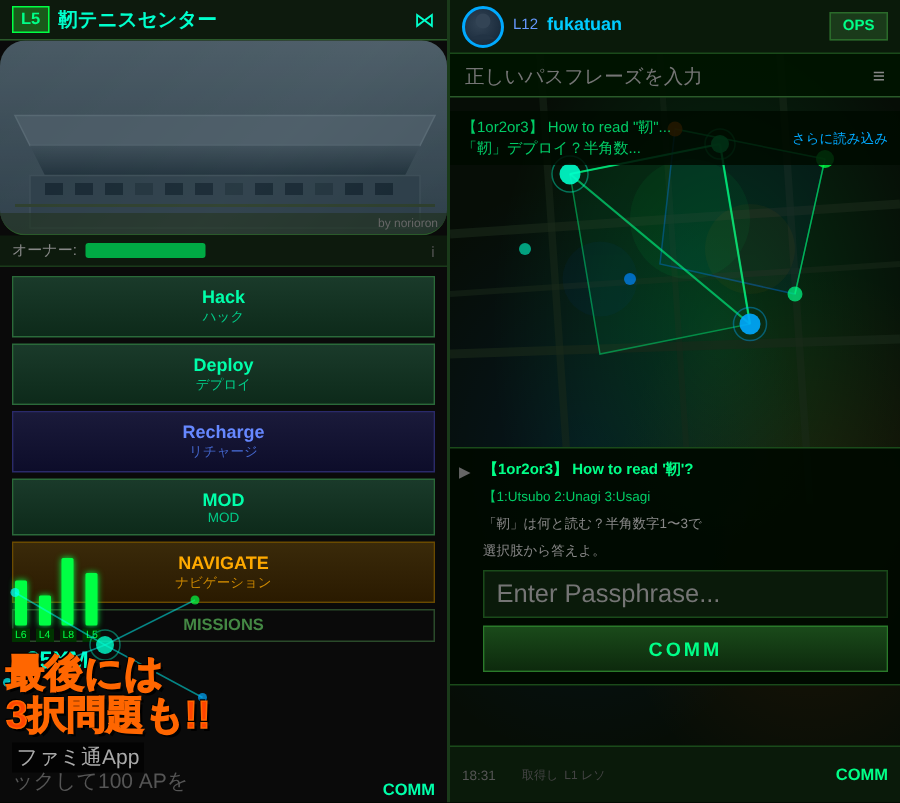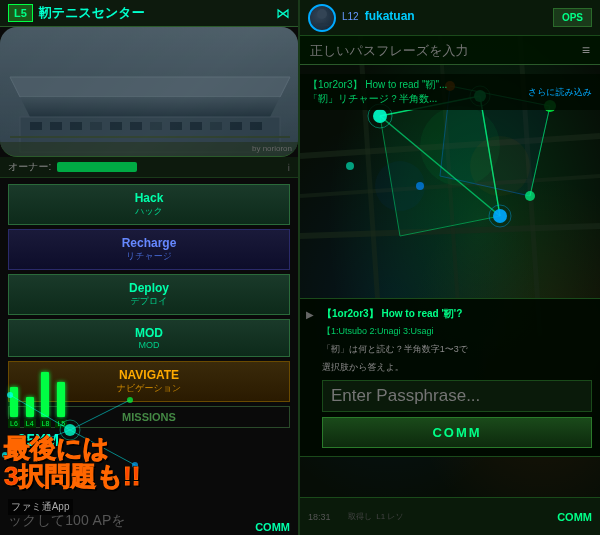--- a/index.html
+++ b/index.html
@@ -180,21 +180,21 @@
       text-shadow: 2px 2px 0 #000, -1px -1px 0 #000;
       line-height: 1.1;
       -webkit-text-stroke: 1px #ff6600;
     }
 
     .fami-app-label {
       position: absolute;
       bottom: 20px;
       left: 8px;
       color: #aaa;
-      font-size: 10px;
+      font-size: 14px;
       background: rgba(0,0,0,0.7);
       padding: 1px 3px;
     }
 
     .hack-text-bottom {
       position: absolute;
       bottom: 5px;
       left: 8px;
       right: 8px;
       color: #555;
@@ -506,27 +506,27 @@
     <span class="owner-label">オーナー:</span>
     <div class="owner-name-bar"></div>
     <span style="color:#555;font-size:10px;margin-left:auto;">ℹ</span>
   </div>
 
   <div class="buttons-area">
     <button class="action-btn">
       <span>Hack</span>
       <span class="jp-label">ハック</span>
     </button>
+    <button class="action-btn">
+      <span>Deploy</span>
+      <span class="jp-label">デプロイ</span>
+    </button>
     <button class="action-btn recharge-btn">
       <span>Recharge</span>
       <span class="jp-label">リチャージ</span>
-    </button>
-    <button class="action-btn">
-      <span>Deploy</span>
-      <span class="jp-label">デプロイ</span>
     </button>
     <button class="action-btn mod-btn">
       <span>MOD</span>
       <span class="jp-label">MOD</span>
     </button>
     <button class="action-btn nav-btn">
       <span>NAVIGATE</span>
       <span class="jp-label">ナビゲーション</span>
     </button>
     <button class="action-btn missions-btn">
@@ -646,21 +646,21 @@
     </svg>
 
     <div class="passphrase-bar">
       <input type="text" class="passphrase-input" placeholder="正しいパスフレーズを入力" style="">
       <span class="passphrase-menu-icon">≡</span>
     </div>
 
     <div class="chat-hint">
       <div>
         <div class="chat-text">【1or2or3】 How to read "靭"...</div>
-        <div class="chat-text">「靭」リチャージ？半角数...</div>
+        <div class="chat-text">「靭」デプロイ？半角数...</div>
       </div>
       <span class="more-link">さらに読み込み</span>
     </div>
 
     <div class="bottom-popup">
       <span class="popup-arrow">▶</span>
       <div class="popup-content">
         <div class="popup-question">【1or2or3】 How to read '靭'?</div>
         <div class="popup-options">【1:Utsubo 2:Unagi 3:Usagi</div>
         <div class="popup-instruction">「靭」は何と読む？半角数字1〜3で</div>

